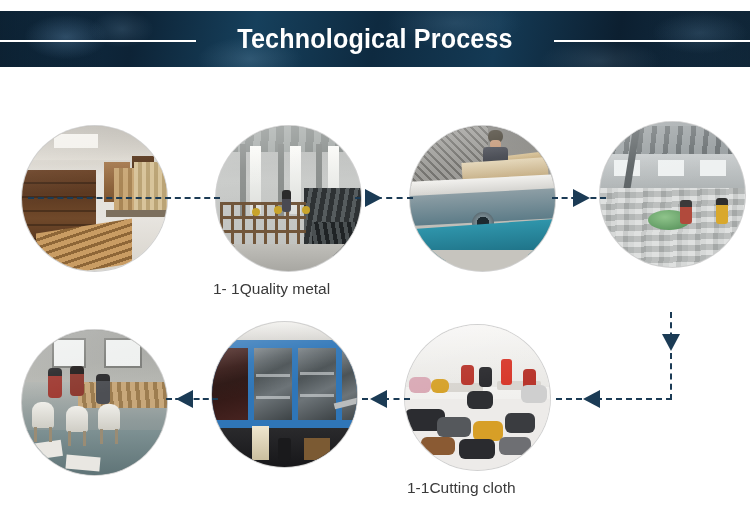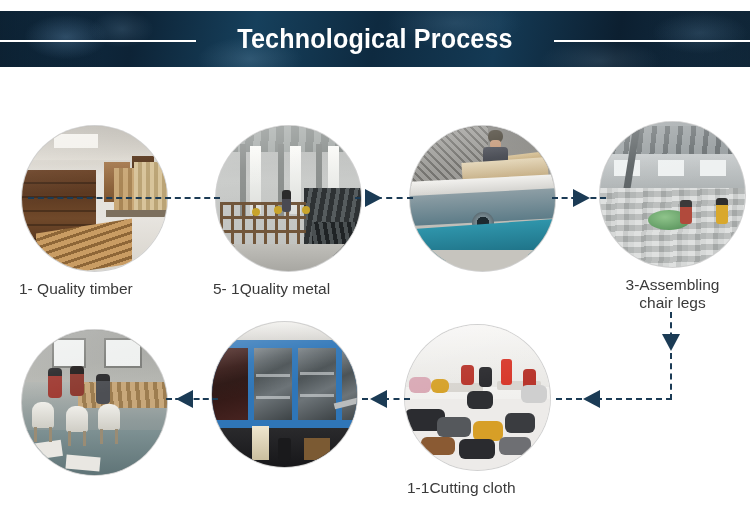--- a/index.html
+++ b/index.html
@@ -299,21 +299,20 @@
       <div class="board">
           <i style="top:12px"></i>
           <i style="top:26px"></i>
           <i style="top:40px"></i>
           <i style="top:54px"></i>
           <i style="top:68px"></i>
         </div>
       <div class="slats"></div>
     </div>
   </div>
-  <div class="caption left" style="width:160px; margin-left:-3px;">1- Quality timber</div>
 </div>
 
 <div class="step" style="left:216px; top:126px;">
   <div class="circle">
     <div class="ph ph-metal">
       <div class="roof"></div>
       <div class="col" style="left:24px"></div>
         <div class="col" style="left:62px"></div>
       <div class="col" style="left:100px"></div>
       <div class="lit" style="left:34px"></div>
@@ -322,21 +321,21 @@
       <div class="pipes"></div>
         <div class="pipes2"></div>
       <div class="rack"></div>
       <div class="worker"></div>
       <div class="yel" style="left:36px; top:82px"></div>
       <div class="yel" style="left:58px; top:80px"></div>
       <div class="yel" style="left:86px; top:80px"></div>
       <div class="grnd"></div>
     </div>
   </div>
-  <div class="caption left" style="width:170px; margin-left:-3px;">5- 1Quality metal</div>
+  <div class="caption left" style="width:170px; margin-left:-3px;">1- 1Quality metal</div>
 </div>
 
 <div class="step" style="left:410px; top:126px;">
   <div class="circle">
     <div class="ph ph-saw">
       <div class="wallmesh"></div>
         <div class="wall2"></div>
       <div class="plank2"></div>
       <div class="person">
         <div class="head"></div>
@@ -362,22 +361,20 @@
       <div class="win" style="left:14px"></div>
         <div class="win" style="left:58px"></div>
       <div class="win" style="left:100px"></div>
       <div class="beam"></div>
       <div class="rows"></div>
       <div class="green"></div>
       <div class="w1"></div>
         <div class="w2"></div>
     </div>
   </div>
-  <div class="caption" style="width:145px;">3-Assembling
-chair legs</div>
 </div>
 
 <div class="step" style="left:405px; top:325px;">
   <div class="circle">
     <div class="ph ph-cloth">
       <div class="backwall"></div>
       <div class="floor"></div>
       <div class="tbl" style="left:34px; top:58px; width:44px;"></div>
       <div class="tbl" style="left:92px; top:56px; width:44px;"></div>
       <div class="red"></div>

